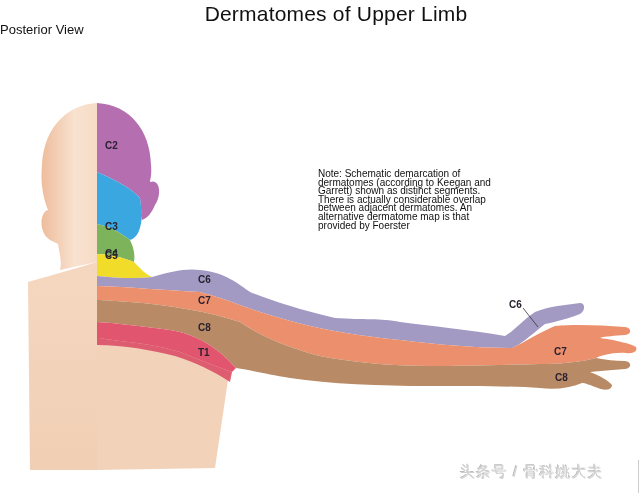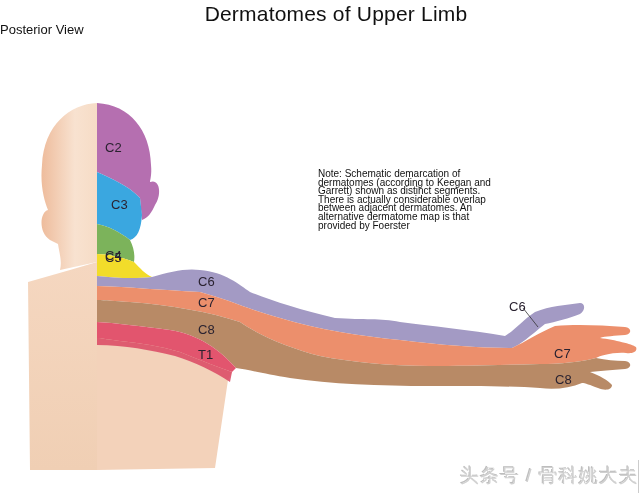--- a/index.html
+++ b/index.html
@@ -1,22 +1,22 @@
 <!DOCTYPE html>
 <html><head>
 <meta charset="utf-8">
 <style>
   html, body { margin: 0; padding: 0; background: #ffffff; }
   body { width: 640px; height: 493px; position: relative; overflow: hidden; font-family: "Liberation Sans", sans-serif; }
   .title { position: absolute; left: 0; width: 640px; top: 2px; text-align: center; font-size: 21px; color: #111; letter-spacing: 0.2px; padding-left: 16px; }
   .subtitle { position: absolute; left: 0; width: 640px; top: 22px; text-align: left; font-size: 13px; color: #111; }
   .note { position: absolute; left: 318px; top: 170px; width: 190px; font-size: 10px; line-height: 8.6px; color: #111; }
-  .label { position: absolute; font-size: 13px; color: #2a2230; font-weight: normal; }
+  .label { position: absolute; font-size: 10px; color: #2a2230; font-weight: bold; }
   svg.fig { position: absolute; left: 0; top: 0; }
-  .watermark { position: absolute; left: 460px; top: 463px; font-size: 19px; color: #d0d0d0; letter-spacing: 1px;
+  .watermark { position: absolute; left: 460px; top: 463px; font-size: 15px; color: #d0d0d0; letter-spacing: 1px;
      text-shadow: 1px 1px 0 #ffffff, -1px -1px 0 #bdbdbd; }
   .wm-bar { position: absolute; left: 638px; top: 460px; width: 1px; height: 33px; background: #ccc; }
 </style>
 </head>
 <body>
 
 <div class="title">Dermatomes of Upper Limb</div>
 <div class="subtitle">Posterior View</div>
 
 <svg class="fig" width="640" height="493" viewBox="0 0 640 493">
@@ -51,21 +51,21 @@
 
   <path d="M97,300 C105,300 115,301 130,302 C170,305 210,312 240,322 C260,336 290,348 320,356 C350,362 390,366 430,366 C460,366 500,365 540,364 C560,364 580,362 596,358 C606,360 615,361 625,361 C632,362 632,368 625,369 C612,370 600,371 590,372 C600,376 608,380 612,385 C612,390 605,391 598,388 C590,385 585,383 582,383 C570,388 555,390 540,388 C510,386 470,386 430,386 C380,386 330,384 290,378 C265,374 250,370 236,368 C220,350 200,335 170,330 C140,326 115,323 97,322 Z" fill="#b88a66"></path>
 
   <path d="M97,322 C115,323 140,326 170,330 C200,335 220,350 236,368 L232,372 C220,368 200,360 180,352 C160,346 140,343 120,341 C110,340 102,338 97,338 Z" fill="#e2556e"></path>
   <path d="M97,338 C102,338 110,340 120,341 C140,343 160,346 180,352 C200,360 220,368 232,372 L230,382 C215,372 195,362 175,356 C150,350 125,345 97,345 Z" fill="#dc4f68" opacity="0.9"></path>
 
   <line x1="523" y1="308" x2="538" y2="327" stroke="#333" stroke-width="0.8"></line>
 </svg>
 
 <div class="label" style="left:105px; top:140px;">C2</div>
-<div class="label" style="left:105px; top:197px;margin-left:6px;">C3</div>
+<div class="label" style="left:105px; top:221px;">C3</div>
 <div class="label" style="left:105px; top:248px;">C4</div>
 <div class="label" style="left:105px; top:250px;">C5</div>
 <div class="label" style="left:198px; top:274px;">C6</div>
 <div class="label" style="left:198px; top:295px;">C7</div>
 <div class="label" style="left:198px; top:322px;">C8</div>
 <div class="label" style="left:198px; top:347px;text-align:right;">T1</div>
 
 <div class="label" style="left:509px; top:299px;">C6</div>
 <div class="label" style="left:554px; top:346px;">C7</div>
 <div class="label" style="left:555px; top:372px;">C8</div>

